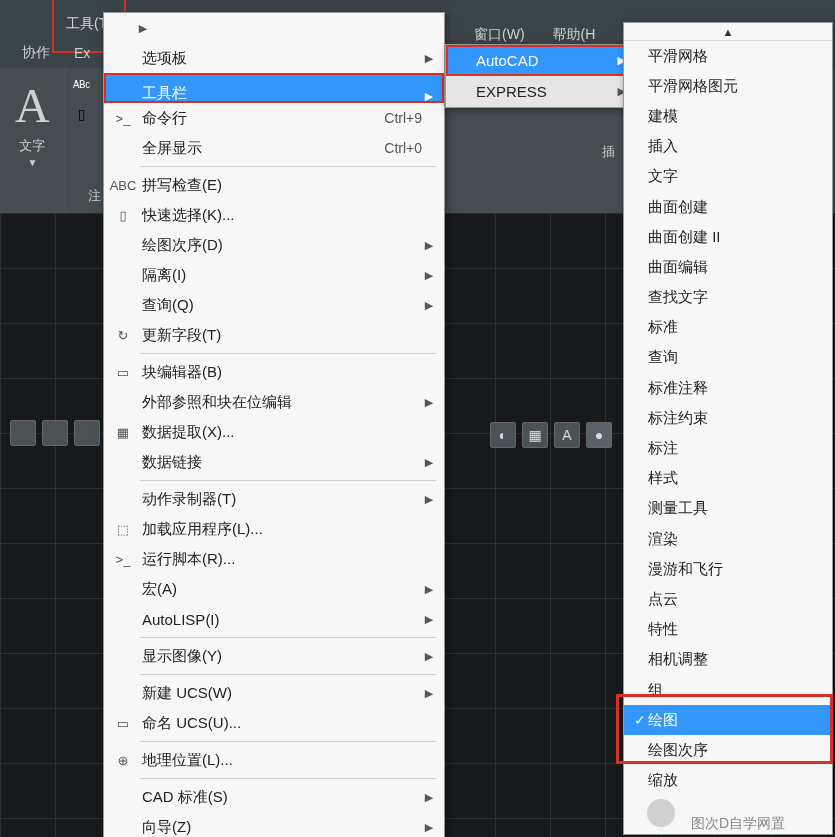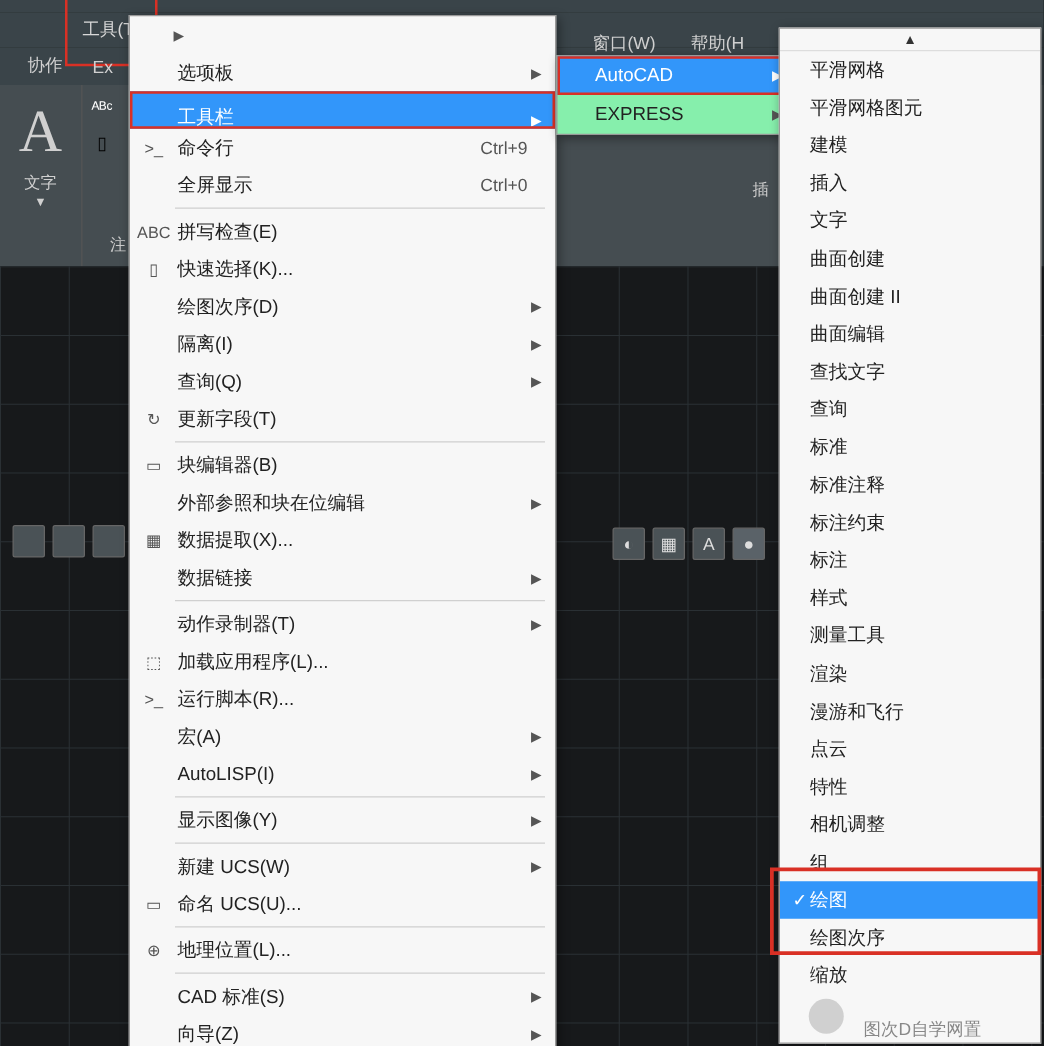--- a/index.html
+++ b/index.html
@@ -38,21 +38,21 @@
 .dropdown-item.highlighted { background: #3296fa; color: #fff; }
 .dropdown-item.red-box { outline: 2px solid #d93025; outline-offset: -2px; align-items: flex-end; }
 .dropdown-icon { width: 26px; height: 20px; display: flex; align-items: center; justify-content: center; font-size: 13px; color: #555; }
 .dropdown-label { flex: 1; padding-left: 6px; }
 .dropdown-shortcut { color: #555; padding-right: 14px; font-size: 14px; }
 .dropdown-arrow { width: 14px; text-align: center; color: #555; font-size: 11px; }
 .dropdown-item.highlighted .dropdown-arrow { color: #fff; }
 .dropdown-separator { height: 1px; background: #d0d0d0; margin: 3px 8px 3px 36px; }
 
 
-.dropdown-sub1 { position: absolute; left: 445px; top: 44px; width: 190px; background: #86efac; border: 1px solid #999; box-shadow: 2px 2px 8px rgba(0,0,0,0.4); font-size: 15px; color: #222; z-index: 11; }
+.dropdown-sub1 { position: absolute; left: 445px; top: 44px; width: 190px; background: #e5e5e5; border: 1px solid #999; box-shadow: 2px 2px 8px rgba(0,0,0,0.4); font-size: 15px; color: #222; z-index: 11; }
 .sub1-item { display: flex; align-items: center; height: 31px; padding-left: 30px; padding-right: 8px; }
 .sub1-item.highlighted { background: #3296fa; color: #fff; }
 .sub1-item.red-box { outline: 2px solid #d93025; outline-offset: -2px; }
 .sub1-arrow { margin-left: auto; font-size: 11px; color: #555; }
 .sub1-item.highlighted .sub1-arrow { color: #fff; }
 
 
 .dropdown-sub2 { position: absolute; left: 623px; top: 22px; width: 210px; background: #f7f7f7; border: 1px solid #999; box-shadow: 2px 2px 8px rgba(0,0,0,0.4); font-size: 15px; color: #222; z-index: 12; height: 813px; overflow: hidden; }
 .sub2-scroll-arrow { height: 18px; display: flex; align-items: center; justify-content: center; font-size: 11px; color: #333; border-bottom: 1px solid #ddd; }
 .sub2-item { display: flex; align-items: center; height: 30.2px; padding-left: 24px; position: relative; }
@@ -261,22 +261,22 @@
     <div class="sub2-scroll-arrow">▲</div>
     <div class="sub2-item">平滑网格</div>
     <div class="sub2-item">平滑网格图元</div>
     <div class="sub2-item">建模</div>
     <div class="sub2-item">插入</div>
     <div class="sub2-item">文字</div>
     <div class="sub2-item">曲面创建</div>
     <div class="sub2-item">曲面创建 II</div>
     <div class="sub2-item">曲面编辑</div>
     <div class="sub2-item">查找文字</div>
+    <div class="sub2-item">标准</div>
     <div class="sub2-item">查询</div>
-    <div class="sub2-item">标准</div>
     <div class="sub2-item">标准注释</div>
     <div class="sub2-item">标注约束</div>
     <div class="sub2-item">标注</div>
     <div class="sub2-item">样式</div>
     <div class="sub2-item">测量工具</div>
     <div class="sub2-item">渲染</div>
     <div class="sub2-item">漫游和飞行</div>
     <div class="sub2-item">点云</div>
     <div class="sub2-item">特性</div>
     <div class="sub2-item">相机调整</div>

